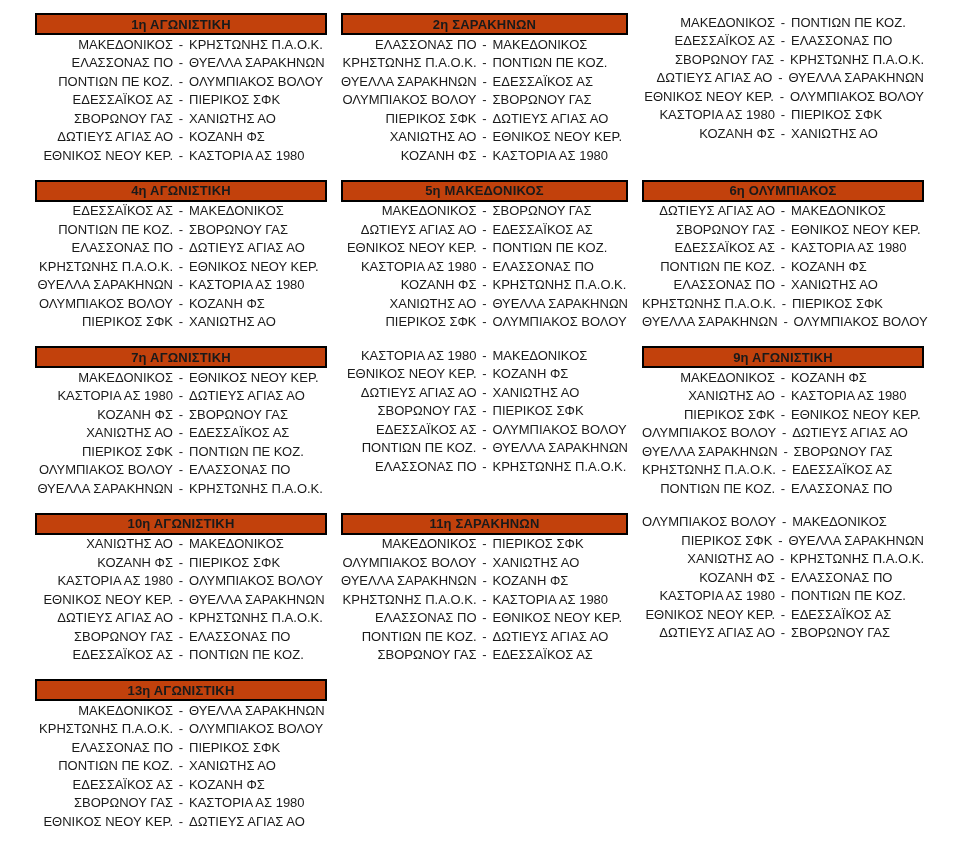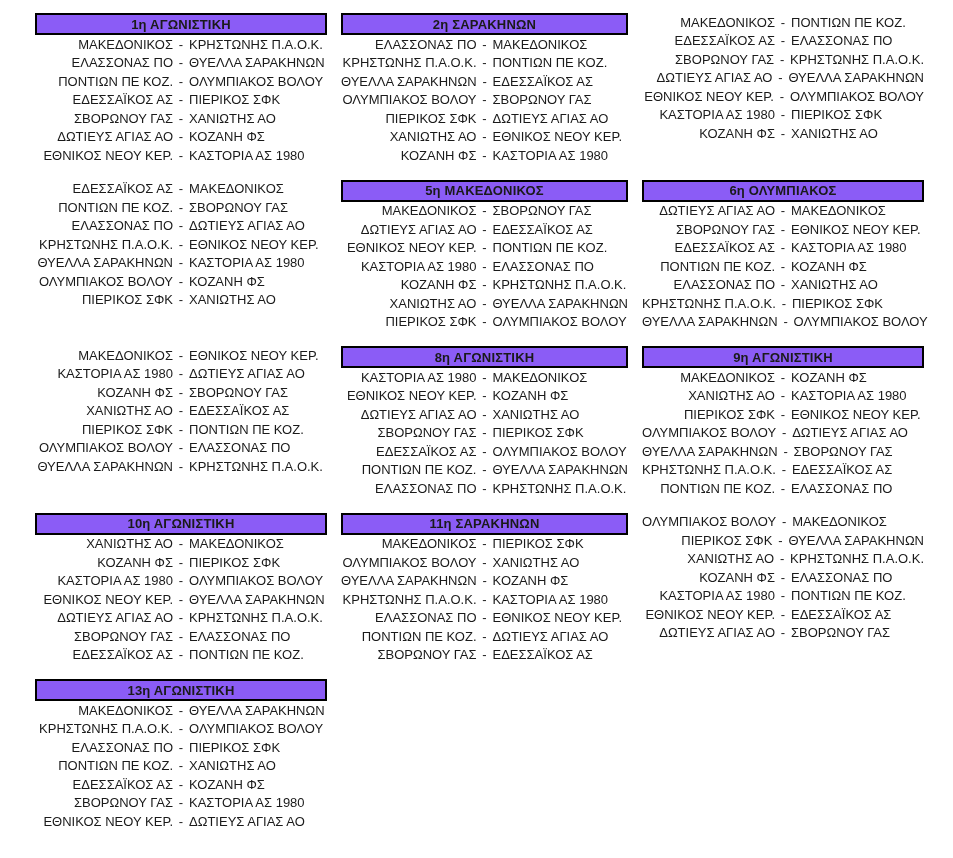--- a/index.html
+++ b/index.html
@@ -22,21 +22,21 @@
   }
   .matchday-block {
     width: 100%;
   }
   .matchday-header {
     border: 2px solid #000000;
     height: 22px;
     display: flex;
     align-items: center;
     justify-content: center;
-    background: #8b5cf6;
+    background: #c2410c;
   }
   .matchday-title {
     font-weight: bold;
     font-size: 13px;
     letter-spacing: 0.2px;
     white-space: nowrap;
   }
   .match-list {
   }
   .match-row {
@@ -193,20 +193,23 @@
 
   <div class="match-row">
     <span class="home-team">ΚΟΖΑΝΗ ΦΣ</span>
     <span class="separator">-</span>
     <span class="away-team">ΧΑΝΙΩΤΗΣ ΑΟ</span>
   </div>
 </div>
   </div>
 
   <div class="matchday-block">
+    <div class="matchday-header">
+      <span class="matchday-title">4η ΑΓΩΝΙΣΤΙΚΗ</span>
+    </div>
     <div class="match-list">
   <div class="match-row">
     <span class="home-team">ΕΔΕΣΣΑΪΚΟΣ ΑΣ</span>
     <span class="separator">-</span>
     <span class="away-team">ΜΑΚΕΔΟΝΙΚΟΣ</span>
   </div>
 
   <div class="match-row">
     <span class="home-team">ΠΟΝΤΙΩΝ ΠΕ ΚΟΖ.</span>
     <span class="separator">-</span>
@@ -337,20 +340,23 @@
 
   <div class="match-row">
     <span class="home-team">ΘΥΕΛΛΑ ΣΑΡΑΚΗΝΩΝ</span>
     <span class="separator">-</span>
     <span class="away-team">ΟΛΥΜΠΙΑΚΟΣ ΒΟΛΟΥ</span>
   </div>
 </div>
   </div>
 
   <div class="matchday-block">
+    <div class="matchday-header">
+      <span class="matchday-title">7η ΑΓΩΝΙΣΤΙΚΗ</span>
+    </div>
     <div class="match-list">
   <div class="match-row">
     <span class="home-team">ΜΑΚΕΔΟΝΙΚΟΣ</span>
     <span class="separator">-</span>
     <span class="away-team">ΕΘΝΙΚΟΣ ΝΕΟΥ ΚΕΡ.</span>
   </div>
 
   <div class="match-row">
     <span class="home-team">ΚΑΣΤΟΡΙΑ ΑΣ 1980</span>
     <span class="separator">-</span>
@@ -383,23 +389,20 @@
 
   <div class="match-row">
     <span class="home-team">ΘΥΕΛΛΑ ΣΑΡΑΚΗΝΩΝ</span>
     <span class="separator">-</span>
     <span class="away-team">ΚΡΗΣΤΩΝΗΣ Π.Α.Ο.Κ.</span>
   </div>
 </div>
   </div>
 
   <div class="matchday-block">
-    <div class="matchday-header">
-      <span class="matchday-title">8η ΑΓΩΝΙΣΤΙΚΗ</span>
-    </div>
     <div class="match-list">
   <div class="match-row">
     <span class="home-team">ΚΑΣΤΟΡΙΑ ΑΣ 1980</span>
     <span class="separator">-</span>
     <span class="away-team">ΜΑΚΕΔΟΝΙΚΟΣ</span>
   </div>
 
   <div class="match-row">
     <span class="home-team">ΕΘΝΙΚΟΣ ΝΕΟΥ ΚΕΡ.</span>
     <span class="separator">-</span>

